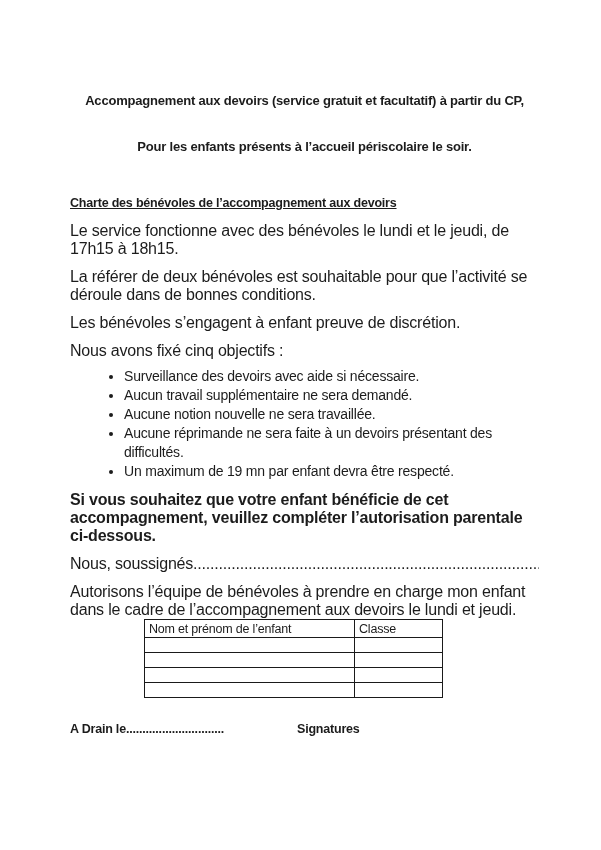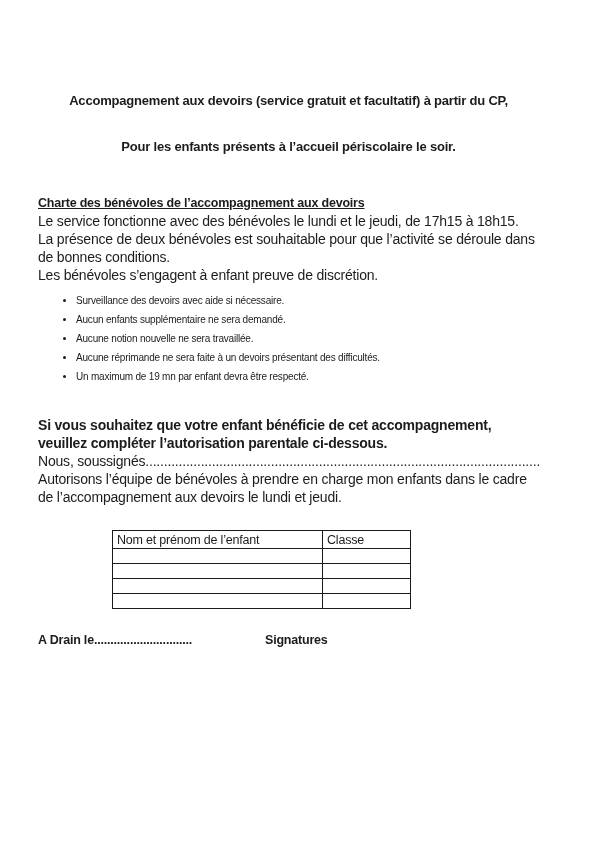--- a/index.html
+++ b/index.html
@@ -6,64 +6,66 @@
   html, body { background: #ffffff; }
   body {
     width: 601px;
     height: 850px;
     font-family: "Liberation Sans", "DejaVu Sans", sans-serif;
     color: #1c1c1c;
     overflow: hidden;
     position: relative;
   }
   .doc {
-    padding: 92px 62px 0 38px;
+    padding: 92px 62px 0 70px;
   }
   .title {
     text-align: center;
     font-weight: bold;
     font-size: 13px;
     letter-spacing: -0.2px;
     white-space: nowrap;
     line-height: 18px;
   }
   .title.line2 { margin-top: 28px; }
   .section-heading {
     margin-top: 39px;
     font-weight: bold;
     font-size: 12.5px;
     letter-spacing: -0.2px;
     text-decoration: underline;
     line-height: 17px;
   }
   p.body-text {
-    font-size: 14px;
+    margin-top: 10px;
+    font-size: 16px;
     letter-spacing: -0.2px;
     line-height: 18px;
   }
   .objectives-intro { margin-top: 24px; }
   ul.objectives {
     margin-top: 7px;
     padding-left: 38px;
     list-style-type: disc;
   }
   ul.objectives li {
-    font-size: 10px;
+    font-size: 14px;
     letter-spacing: -0.2px;
     line-height: 19px;
+    margin-left: 16px;
   }
   .auth-note {
     margin-top: 30px;
     font-weight: bold;
   }
   .dotted-line {
     white-space: nowrap;
     overflow: hidden;
   }
-  .table-wrap { margin-top: 24px; margin-left: 74px; }
+  .table-wrap { margin-left: 74px; }
   table.enfant-table {
     border-collapse: collapse;
     width: 298px;
     table-layout: fixed;
   }
   table.enfant-table, table.enfant-table th, table.enfant-table td {
     border: 1.5px solid #1a1a1a;
   }
   table.enfant-table th {
     font-size: 12.5px;
@@ -101,37 +103,38 @@
 <body>
 
 <div class="doc">
 
   <div class="title line1">Accompagnement aux devoirs (service gratuit et facultatif) à partir du CP,</div>
   <div class="title line2">Pour les enfants présents à l’accueil périscolaire le soir.</div>
 
   <div class="section-heading">Charte des bénévoles de l’accompagnement aux devoirs</div>
 
   <p class="body-text">Le service fonctionne avec des bénévoles le lundi et le jeudi, de 17h15 à 18h15.</p>
-  <p class="body-text">La présence de deux bénévoles est souhaitable pour que l’activité se déroule dans de bonnes conditions.</p>
+  <p class="body-text">La référer de deux bénévoles est souhaitable pour que l’activité se déroule dans de bonnes conditions.</p>
   <p class="body-text">Les bénévoles s’engagent à enfant preuve de discrétion.</p>
 
+  <p class="body-text objectives-intro">Nous avons fixé cinq objectifs :</p>
 
   <ul class="objectives">
     <li>Surveillance des devoirs avec aide si nécessaire.</li>
-    <li>Aucun enfants supplémentaire ne sera demandé.</li>
+    <li>Aucun travail supplémentaire ne sera demandé.</li>
     <li>Aucune notion nouvelle ne sera travaillée.</li>
     <li>Aucune réprimande ne sera faite à un devoirs présentant des difficultés.</li>
     <li>Un maximum de 19 mn par enfant devra être respecté.</li>
   </ul>
 
   <p class="body-text auth-note">Si vous souhaitez que votre enfant bénéficie de cet accompagnement, veuillez compléter l’autorisation parentale ci-dessous.</p>
 
   <p class="body-text dotted-line">Nous, soussignés......................................................................................................................................................................................</p>
 
-  <p class="body-text">Autorisons l’équipe de bénévoles à prendre en charge mon enfants dans le cadre de l’accompagnement aux devoirs le lundi et jeudi.</p>
+  <p class="body-text">Autorisons l’équipe de bénévoles à prendre en charge mon enfant dans le cadre de l’accompagnement aux devoirs le lundi et jeudi.</p>
 
   <div class="table-wrap">
     <table class="enfant-table">
       <thead>
         <tr>
           <th class="col-name">Nom et prénom de l’enfant</th>
           <th class="col-class">Classe</th>
         </tr>
       </thead>
       <tbody>

